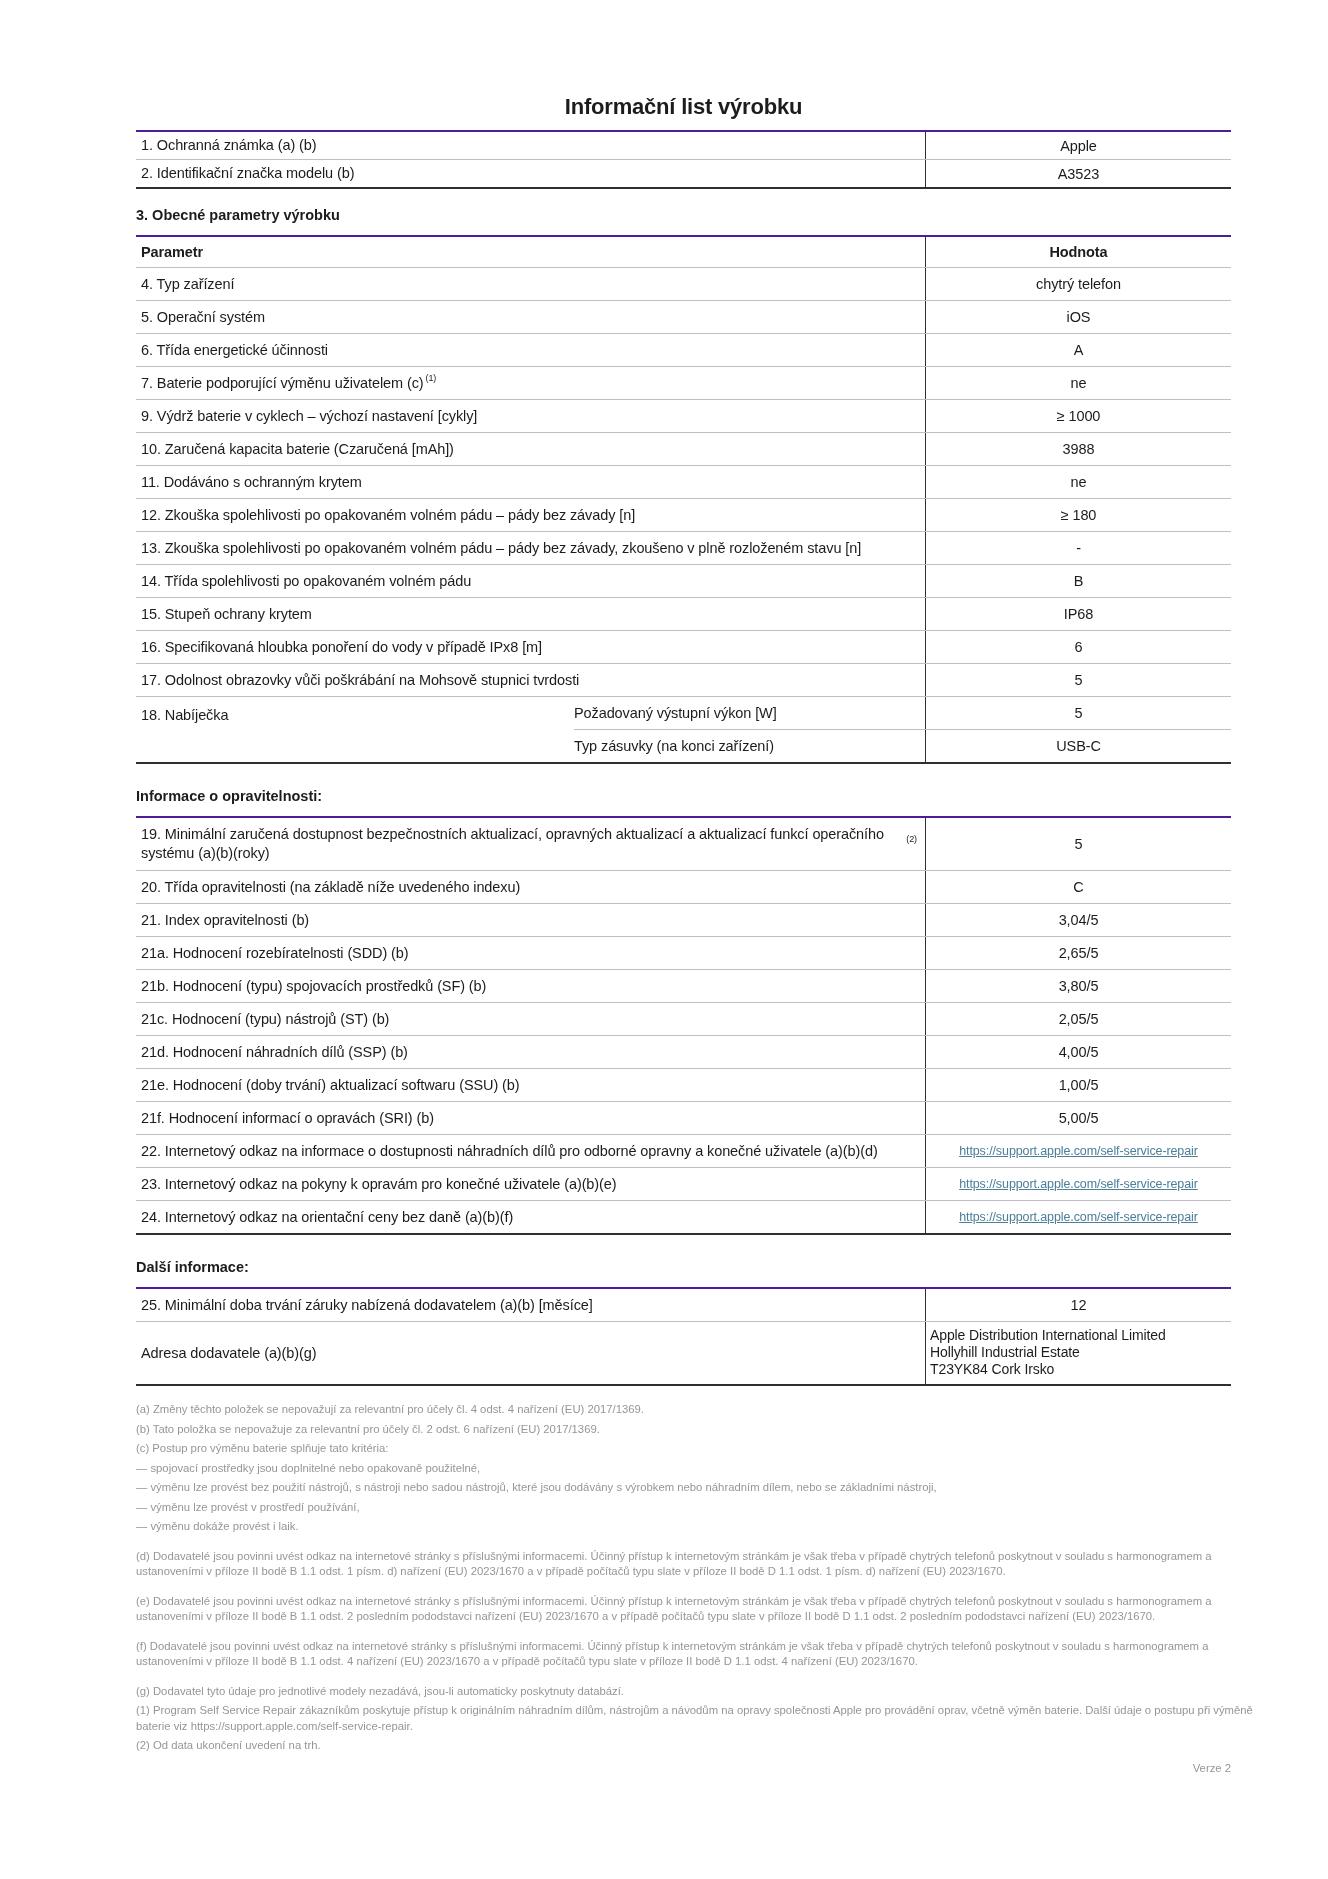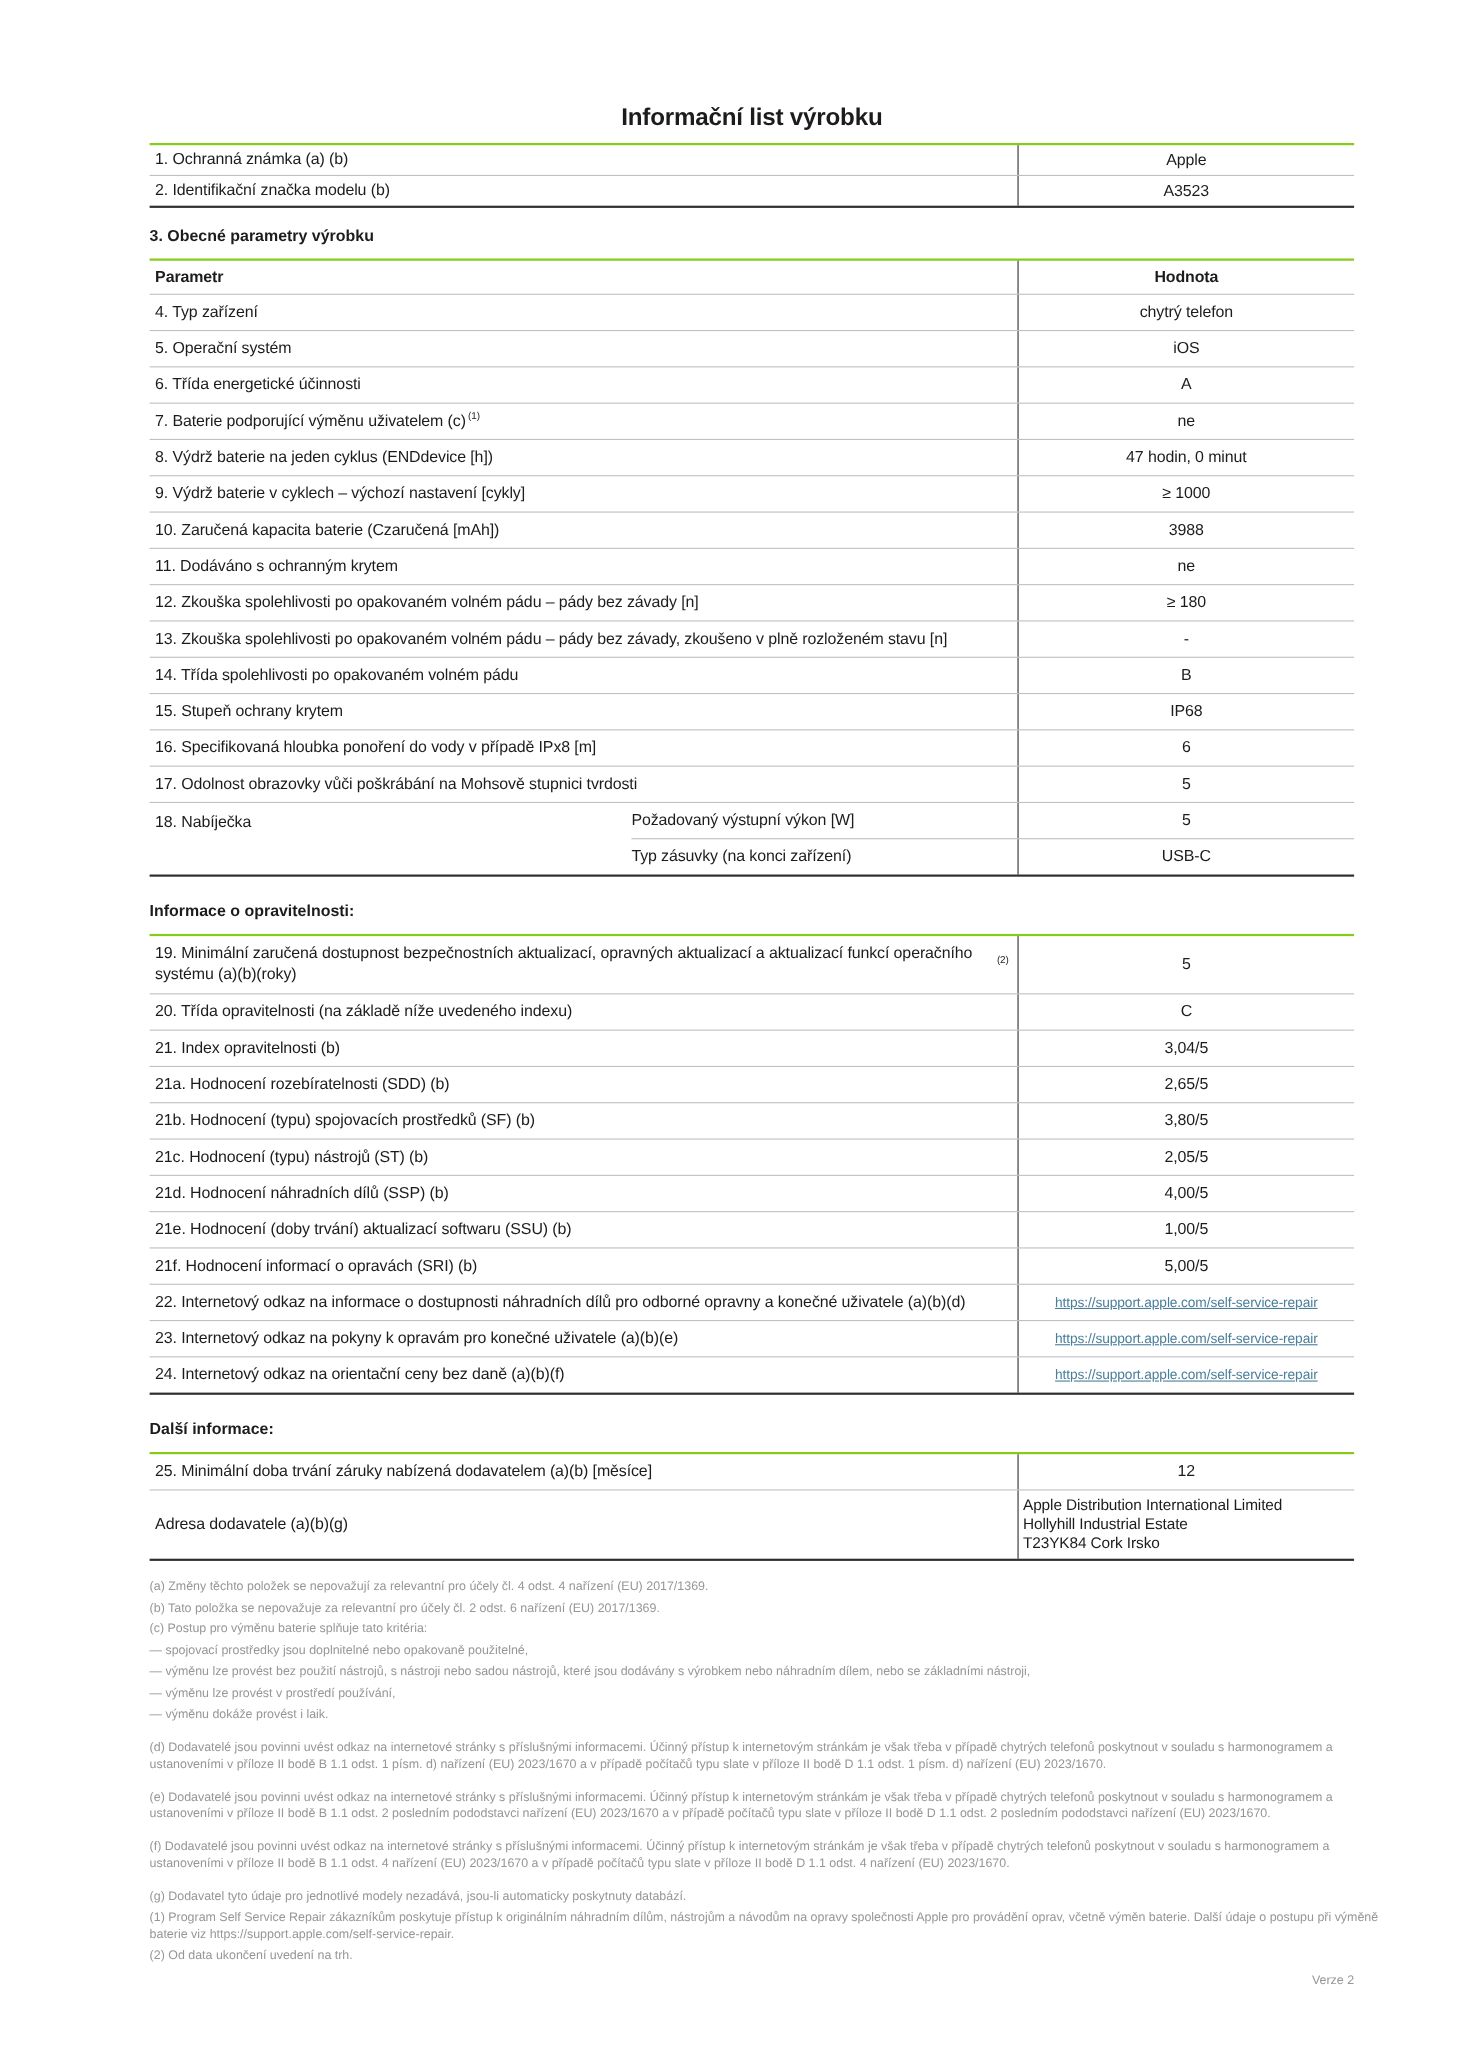--- a/index.html
+++ b/index.html
@@ -10,21 +10,21 @@
   }
   .title{
     font-size:22px;font-weight:700;text-align:center;
     margin:0 0 10px 0;letter-spacing:-0.2px;
   }
   .sect-heading{
     font-size:14.5px;font-weight:700;margin:24px 0 12px 0;color:#1c1c1e;
   }
   .sect-heading.first{margin-top:18px;}
   .tbl{
-    border-top:2px solid #84cc16;border-bottom:2px solid #2f2f31;
+    border-top:2px solid #4c1d95;border-bottom:2px solid #2f2f31;
     width:100%;
   }
   .trow{
     display:grid;grid-template-columns:1fr 306px;align-items:stretch;
     border-bottom:1px solid #bfbfc3;min-height:32px;
   }
   .trow:last-child{border-bottom:none;}
   .id-tbl .trow{min-height:26px;}
   .trow.head{min-height:30px;font-weight:bold;}
   .trow.tall{min-height:52px;}
@@ -109,24 +109,20 @@
     <div class="trow">
       <div class="cl">6. Třída energetické účinnosti</div>
       <div class="cv">A</div>
     </div>
     <div class="trow">
       <div class="cl">
           <span>7. Baterie podporující výměnu uživatelem (c)</span>
           <sup class="sup">(1)</sup>
         </div>
       <div class="cv">ne</div>
-    </div>
-    <div class="trow">
-      <div class="cl">8. Výdrž baterie na jeden cyklus (ENDdevice [h])</div>
-      <div class="cv">47 hodin, 0 minut</div>
     </div>
     <div class="trow">
       <div class="cl">9. Výdrž baterie v cyklech – výchozí nastavení [cykly]</div>
       <div class="cv">≥ 1000</div>
     </div>
     <div class="trow">
       <div class="cl">10. Zaručená kapacita baterie (Czaručená [mAh])</div>
       <div class="cv">3988</div>
     </div>
     <div class="trow">

